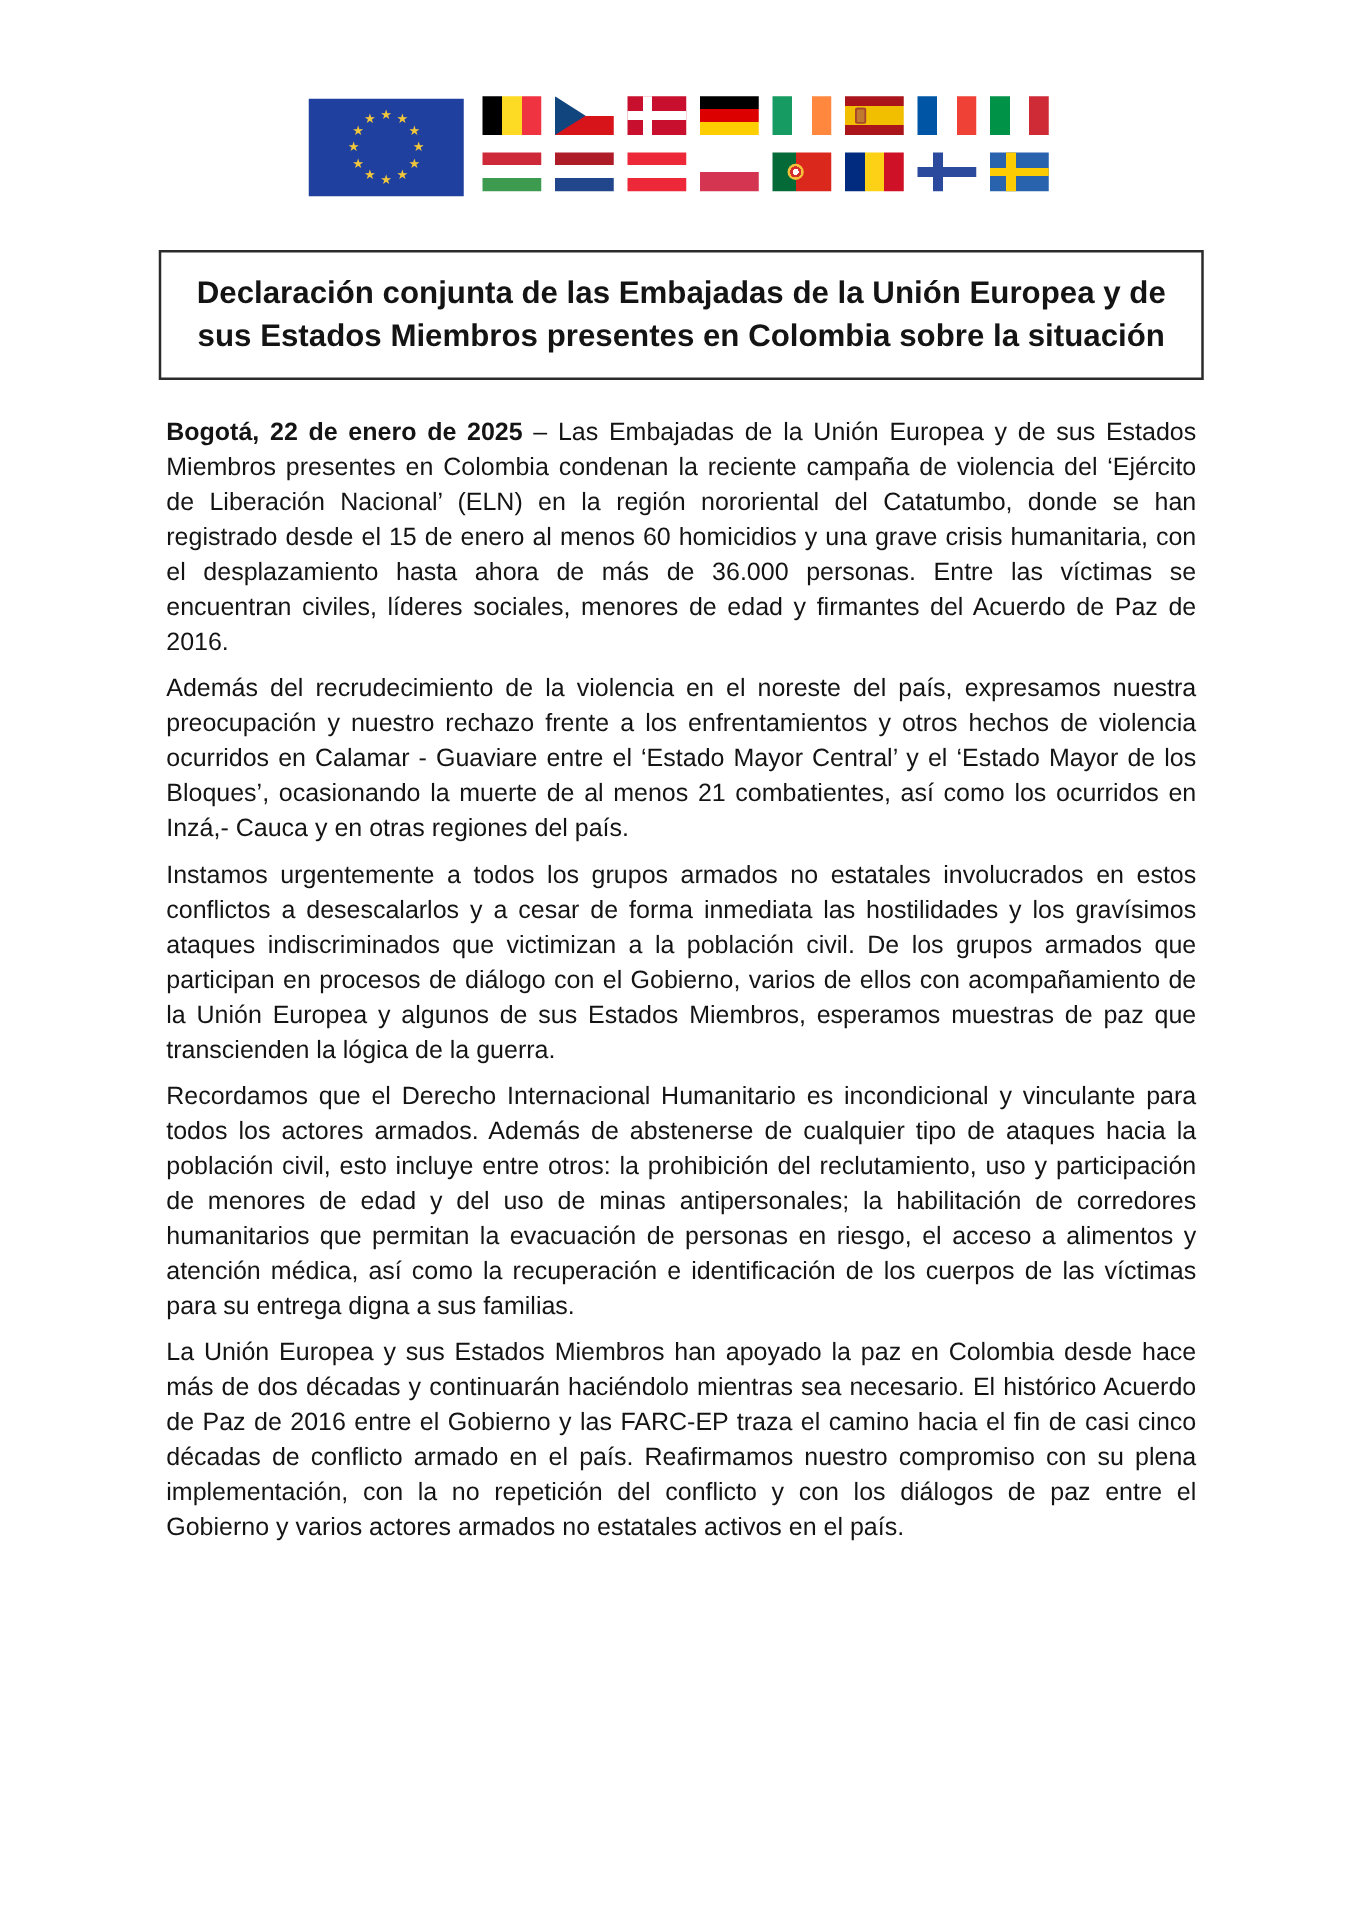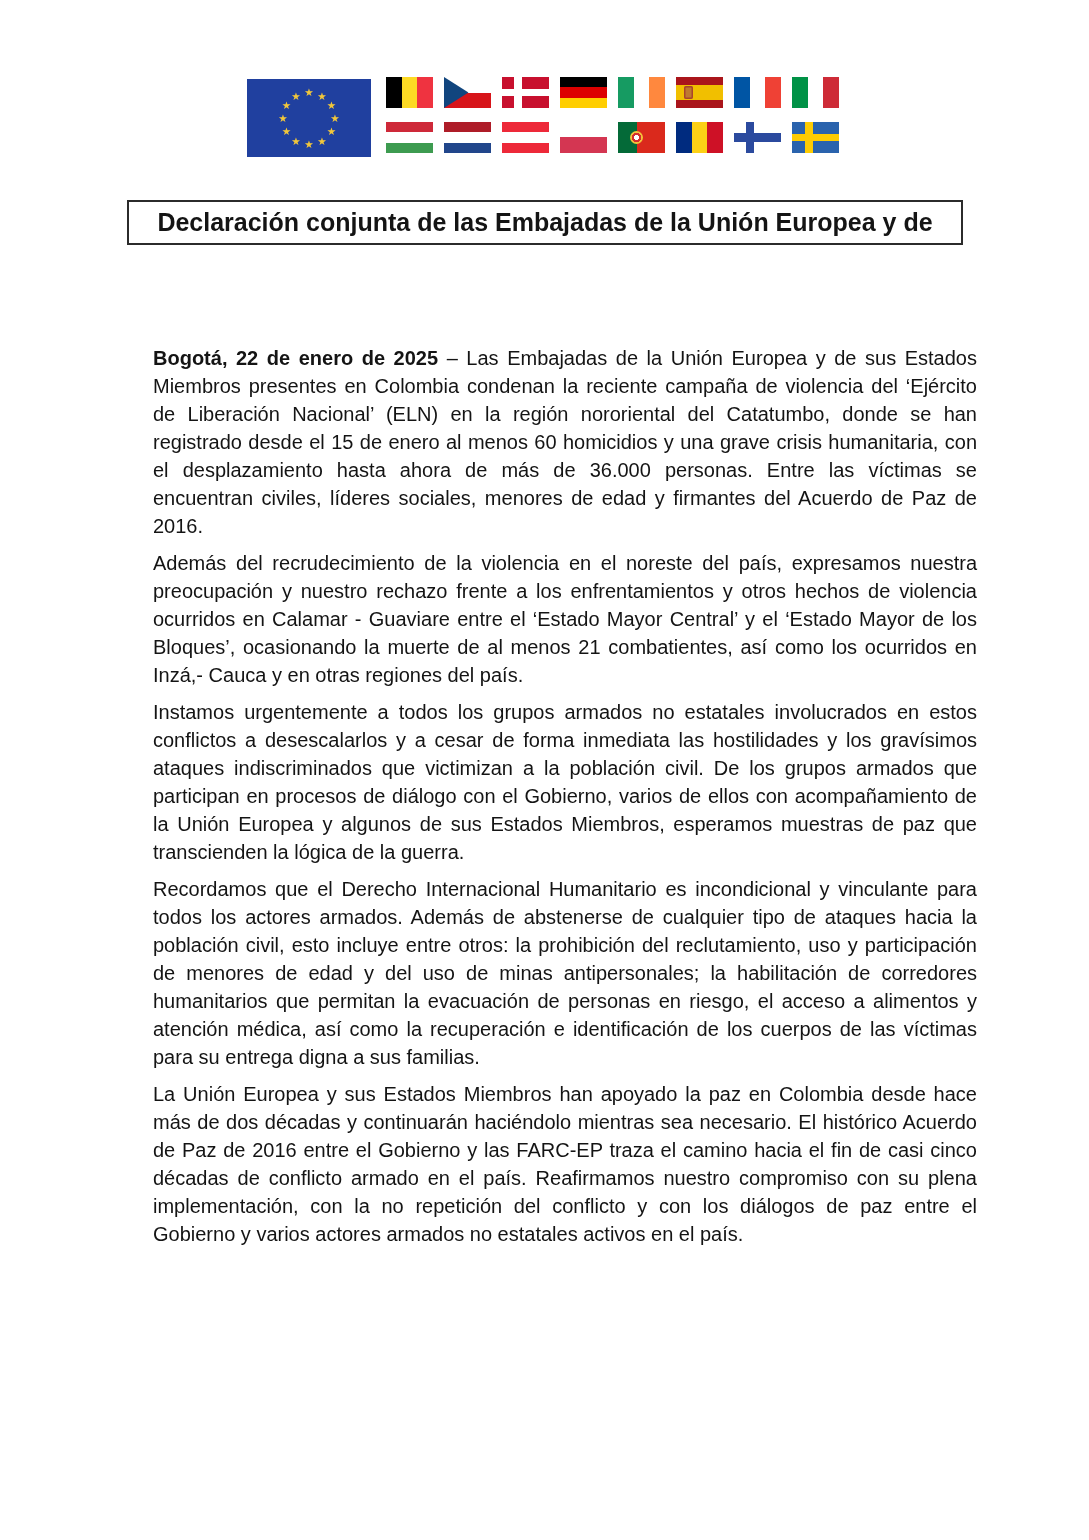--- a/index.html
+++ b/index.html
@@ -61,30 +61,30 @@
   .flag-sweden{
     background-color:#2a63ad;
     background-image:linear-gradient(to right,transparent 0 28%,#FECC02 28% 44%,transparent 44%),
                      linear-gradient(to bottom,transparent 0 39%,#FECC02 39% 61%,transparent 61%);
   }
   
   .title-box{
     position:absolute;left:127px;top:200px;width:836px;
     box-sizing:border-box;
     border:2px solid var(--box-border);
-    padding:3px 8px;
+    padding:15px 8px;
     text-align:center;
   }
   .title-line{
     font-weight:bold;font-size:25px;line-height:35px;
     white-space:nowrap;
   }
   
   .doc-body{
-    position:absolute;left:133px;top:344px;width:824px;margin-left:20px;
+    position:absolute;left:133px;top:332px;width:824px;
   }
   .doc-body p{
     margin:0 0 9px 0;
     font-size:20px;line-height:28px;
     text-align:justify;
   }
   .doc-body p b{font-weight:bold;}
 </style>
 </head>
 <body>
@@ -122,20 +122,21 @@
       <div class="flag flag-austria"></div>
       <div class="flag flag-poland"></div>
       <div class="flag flag-portugal"></div>
       <div class="flag flag-romania"></div>
       <div class="flag flag-finland"></div>
       <div class="flag flag-sweden"></div>
     </div>
 
   <div class="title-box" id="title-box">
       <div class="title-line">Declaración conjunta de las Embajadas de la Unión Europea y de</div>
+      <div class="title-line">sus Estados Miembros presentes en Colombia sobre la situación</div>
     </div>
 
   <div class="doc-body" id="doc-body">
       <p><b>Bogotá, 22 de enero de 2025</b> – Las Embajadas de la Unión Europea y de sus Estados Miembros presentes en Colombia condenan la reciente campaña de violencia del ‘Ejército de Liberación Nacional’ (ELN) en la región nororiental del Catatumbo, donde se han registrado desde el 15 de enero al menos 60 homicidios y una grave crisis humanitaria, con el desplazamiento hasta ahora de más de 36.000 personas. Entre las víctimas se encuentran civiles, líderes sociales, menores de edad y firmantes del Acuerdo de Paz de 2016.</p>
       <p>Además del recrudecimiento de la violencia en el noreste del país, expresamos nuestra preocupación y nuestro rechazo frente a los enfrentamientos y otros hechos de violencia ocurridos en Calamar - Guaviare entre el ‘Estado Mayor Central’ y el ‘Estado Mayor de los Bloques’, ocasionando la muerte de al menos 21 combatientes, así como los ocurridos en Inzá,- Cauca y en otras regiones del país.</p>
       <p>Instamos urgentemente a todos los grupos armados no estatales involucrados en estos conflictos a desescalarlos y a cesar de forma inmediata las hostilidades y los gravísimos ataques indiscriminados que victimizan a la población civil. De los grupos armados que participan en procesos de diálogo con el Gobierno, varios de ellos con acompañamiento de la Unión Europea y algunos de sus Estados Miembros, esperamos muestras de paz que transcienden la lógica de la guerra.</p>
       <p>Recordamos que el Derecho Internacional Humanitario es incondicional y vinculante para todos los actores armados. Además de abstenerse de cualquier tipo de ataques hacia la población civil, esto incluye entre otros: la prohibición del reclutamiento, uso y participación de menores de edad y del uso de minas antipersonales; la habilitación de corredores humanitarios que permitan la evacuación de personas en riesgo, el acceso a alimentos y atención médica, así como la recuperación e identificación de los cuerpos de las víctimas para su entrega digna a sus familias.</p>
       <p>La Unión Europea y sus Estados Miembros han apoyado la paz en Colombia desde hace más de dos décadas y continuarán haciéndolo mientras sea necesario. El histórico Acuerdo de Paz de 2016 entre el Gobierno y las FARC-EP traza el camino hacia el fin de casi cinco décadas de conflicto armado en el país. Reafirmamos nuestro compromiso con su plena implementación, con la no repetición del conflicto y con los diálogos de paz entre el Gobierno y varios actores armados no estatales activos en el país.</p>
     </div>
 

